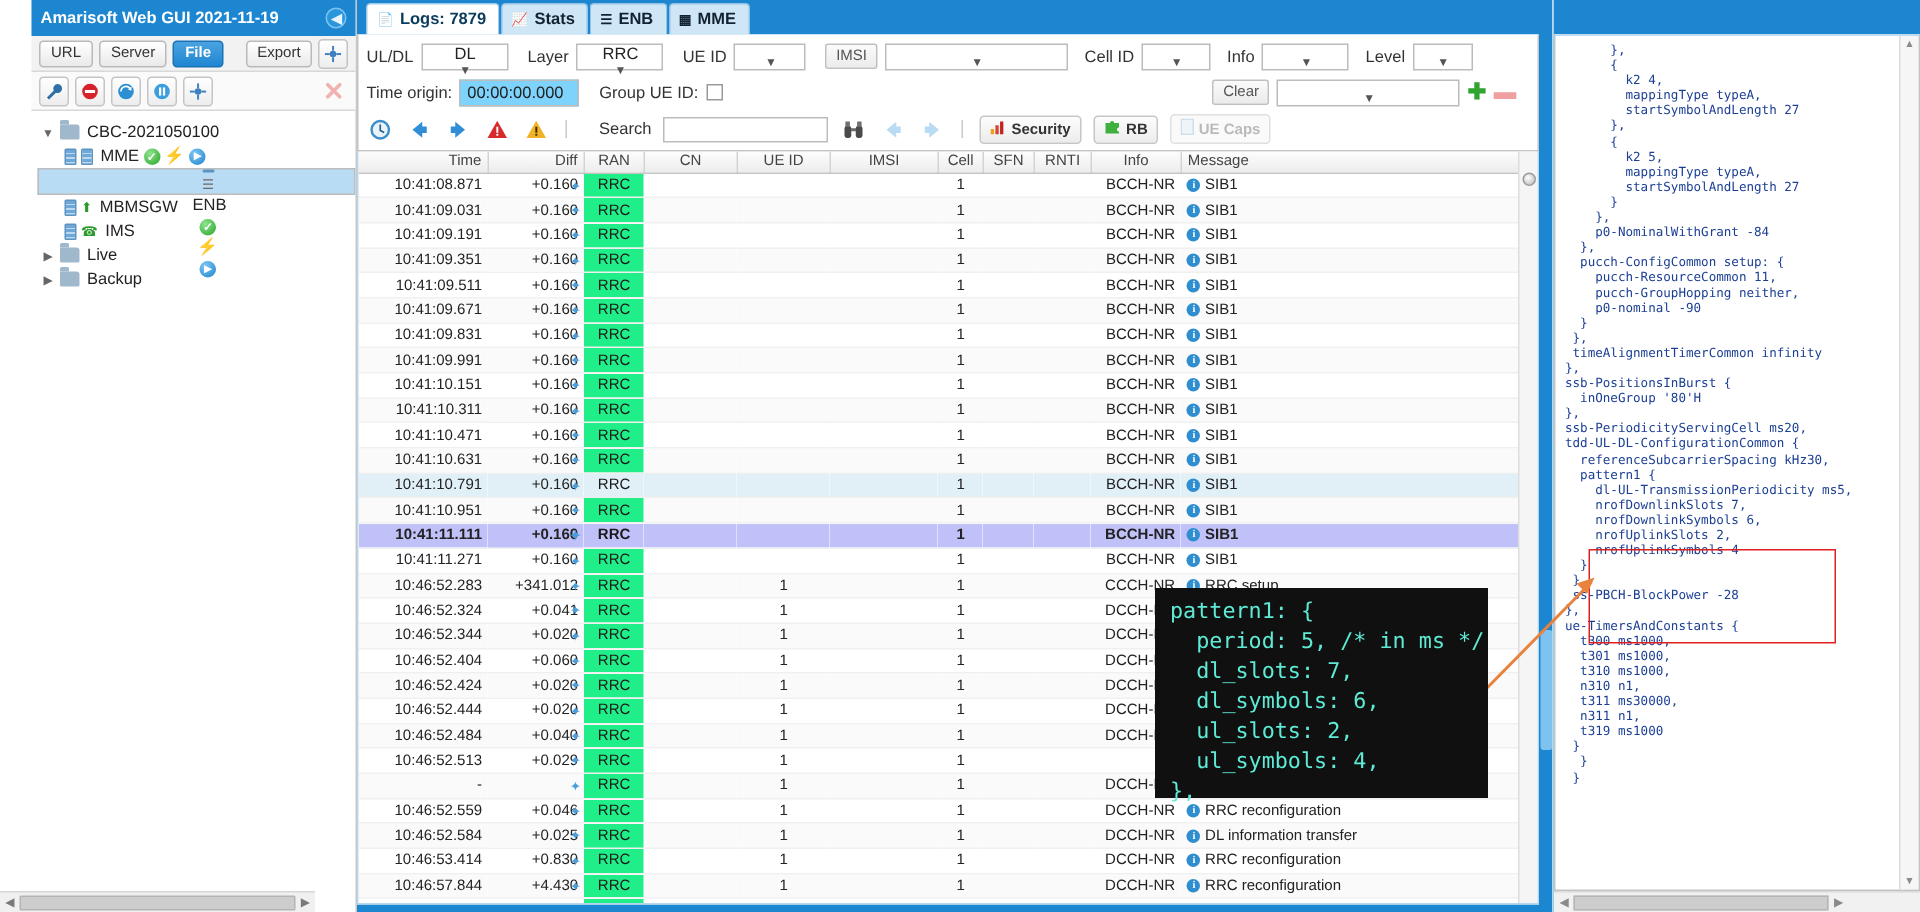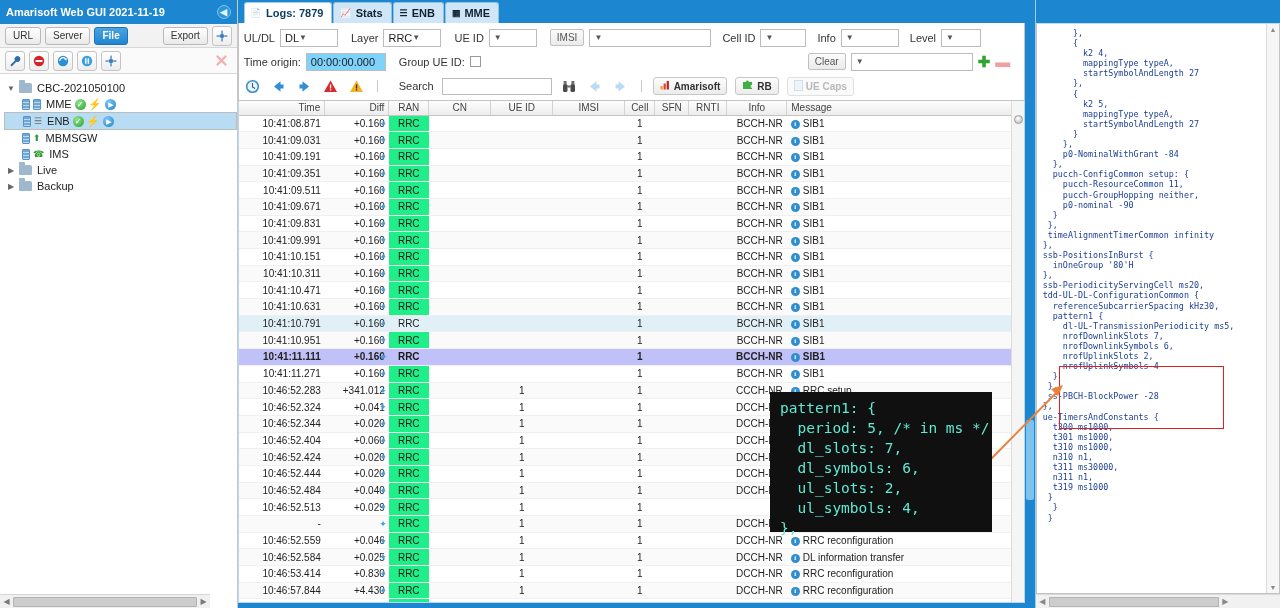--- a/index.html
+++ b/index.html
@@ -14,20 +14,21 @@
   }
   #app { position: relative; width: 1280px; height: 608px; display: flex; }
 
   
   #sidebar {
     width: 252px; height: 608px;
     background: #ffffff;
     display: flex; flex-direction: column;
     border-right: 1px solid #c8c8c8;
     position: relative;
+    padding-left: 21px;
   }
   .sb-title {
     height: 24px; background: #1d86d0;
     color: #ffffff; font-weight: bold; font-size: 11px;
     display: flex; align-items: center; padding: 0 6px;
     justify-content: space-between;
   }
   .sb-title .collapse {
     width: 14px; height: 14px; border-radius: 50%;
     background: #2a97dd; border: 1px solid #7cc3ef;
@@ -113,22 +114,22 @@
   .tabicon { font-size: 9px; }
   .filters {
     border: 1px solid #c4c4c4; border-top: none;
     background: #ffffff;
     padding: 4px 5px 3px 5px;
   }
   .frow { display: flex; align-items: center; gap: 5px; height: 21px; margin-bottom: 3px; }
   .flabel { font-size: 11px; color: #333; }
   .sel {
     border: 1px solid #bcbcbc; background: #fff; height: 18px;
-    display: flex; align-items: center; justify-content: flex-start;
-    padding: 0 3px 0 4px; font-size: 11px; color: #222; cursor: pointer;
+    display: flex; align-items: center; justify-content: space-between;
+    padding: 0 3px 0 4px; font-size: 11px; color: #222; cursor: pointer; flex-direction: column;
   }
   .sel .cv { color: #555; font-size: 8px; }
   .inp {
     border: 1px solid #bcbcbc; background: #7dd3fc; height: 18px;
     padding: 0 4px; font-size: 11px; color: #222;
     display: flex; align-items: center;
   }
   .tagbtn {
     border: 1px solid #c0c0c0; border-radius: 2px;
     background: linear-gradient(#fbfbfb, #ebebeb);
@@ -508,21 +509,21 @@
         </span>
         <span class="vdiv"></span>
         <span class="pillbtn">
           <span>
             <svg width="11" height="10" viewBox="0 0 11 10">
                 <rect x="0.5" y="6" width="2.2" height="3.5" fill="#f0a020"></rect>
                 <rect x="3.6" y="3.5" width="2.2" height="6" fill="#d8452e"></rect>
                 <rect x="6.7" y="1" width="2.2" height="8.5" fill="#c42020"></rect>
               </svg>
           </span>
-          <span>Amarisoft</span>
+          <span>Security</span>
         </span>
         <span class="pillbtn">
           <span>
             <svg width="12" height="10" viewBox="0 0 12 10">
                 <path d="M1 2h3a1.4 1.4 0 112.8 0H10v3a1.4 1.4 0 100 2.8V9H1z" fill="#3fb03f"></path>
               </svg>
           </span>
           <span>RB</span>
         </span>
         <span class="pillbtn dis">

